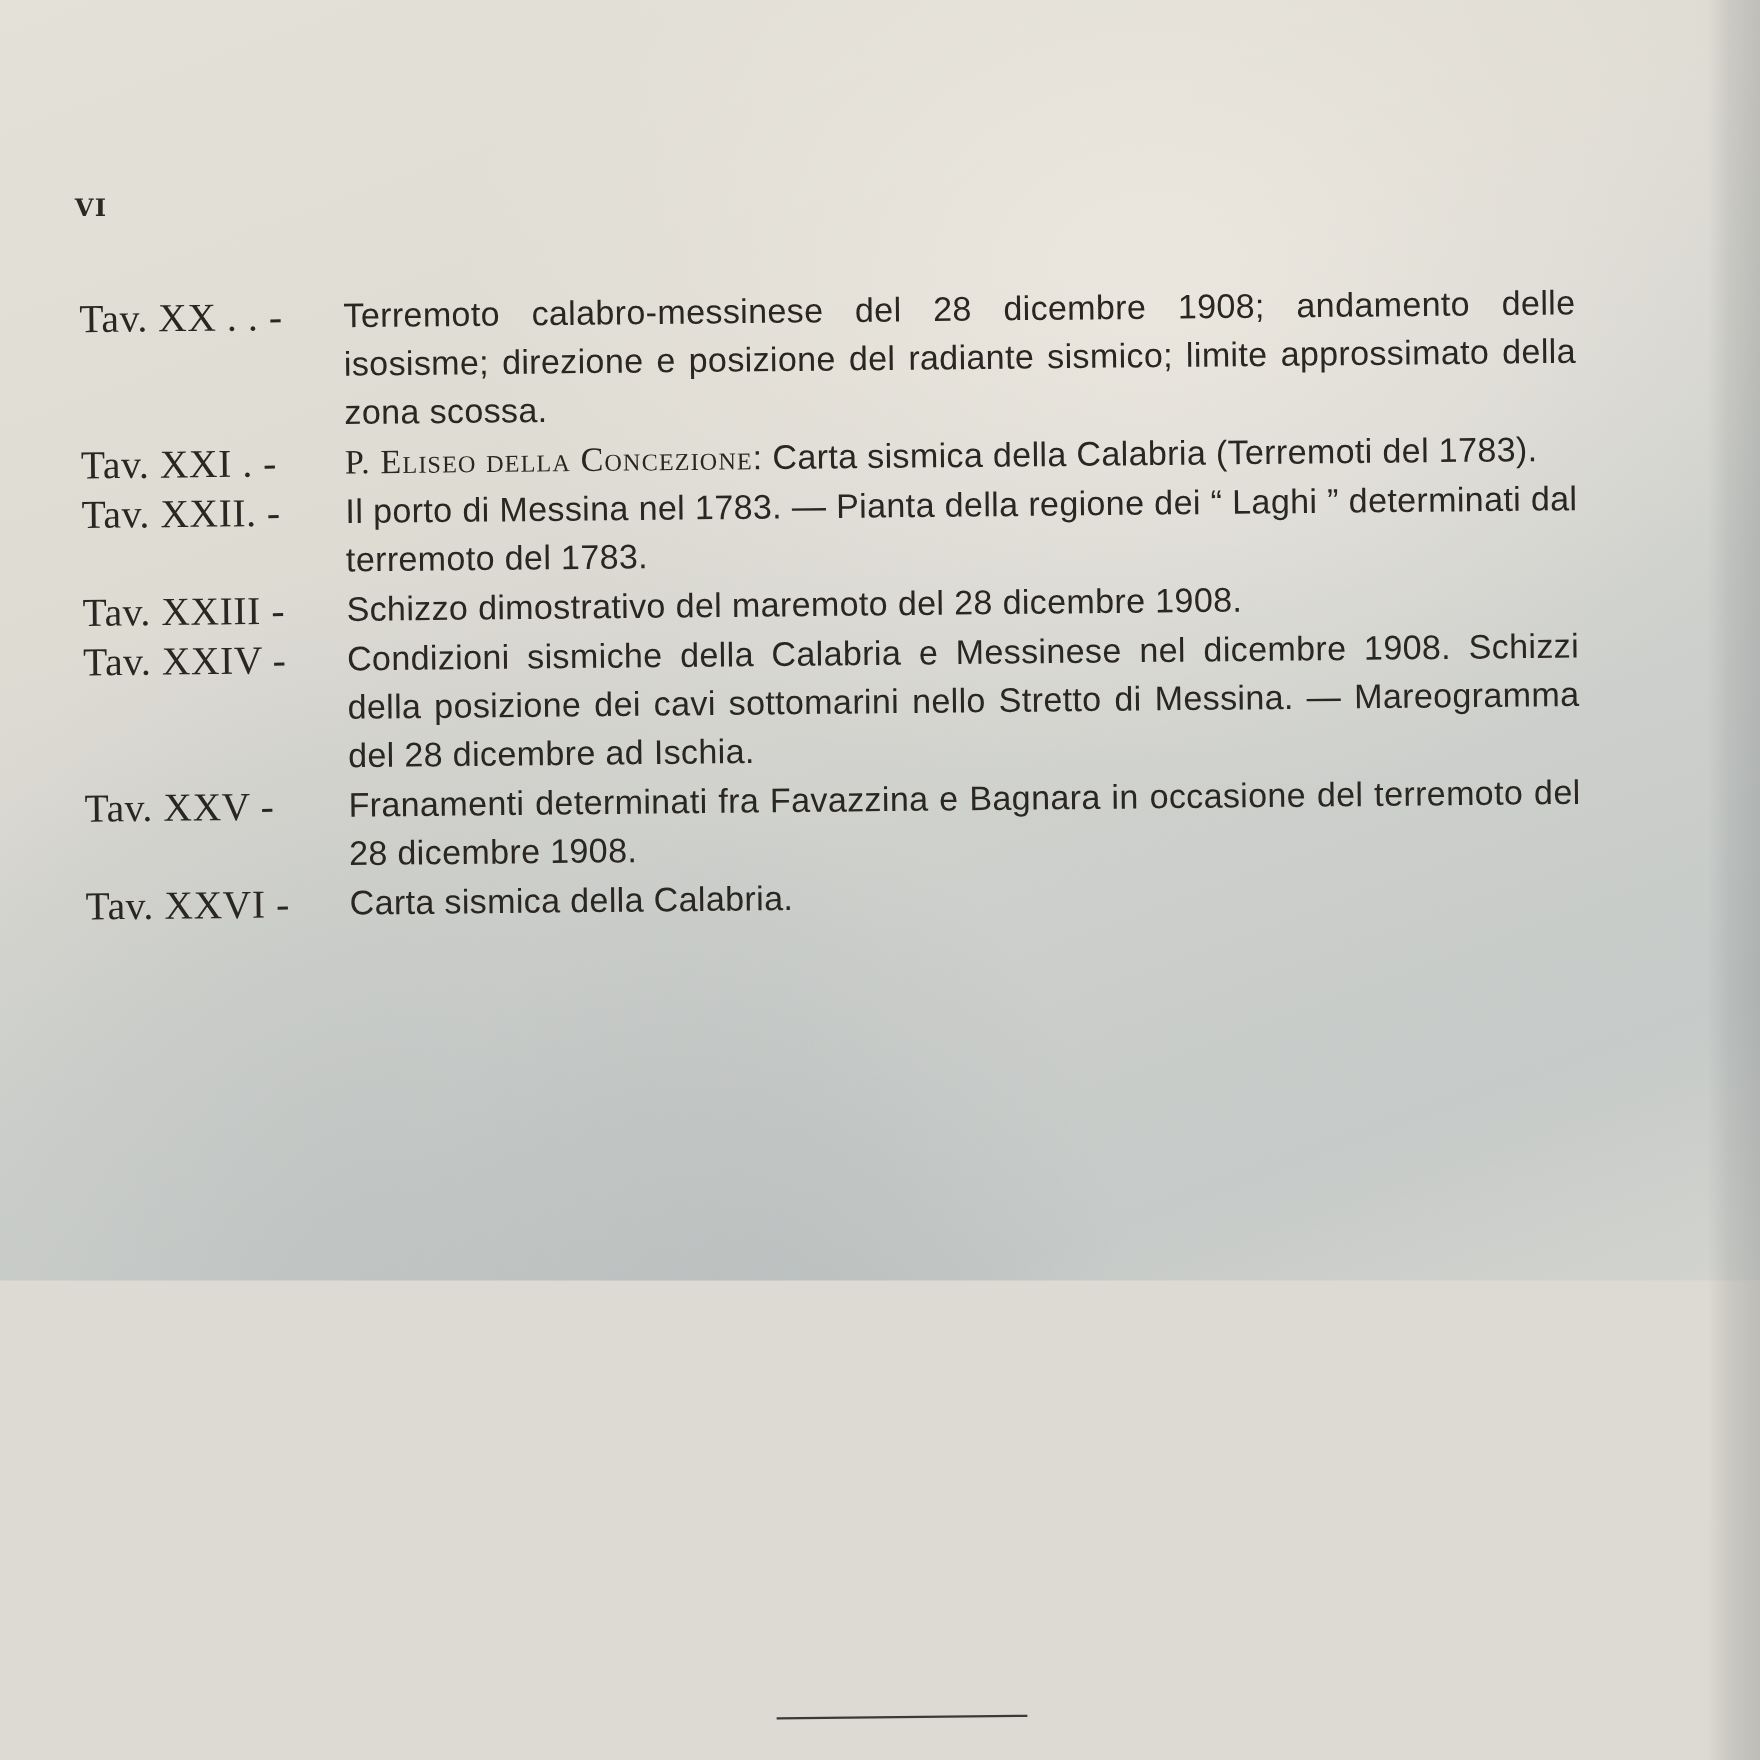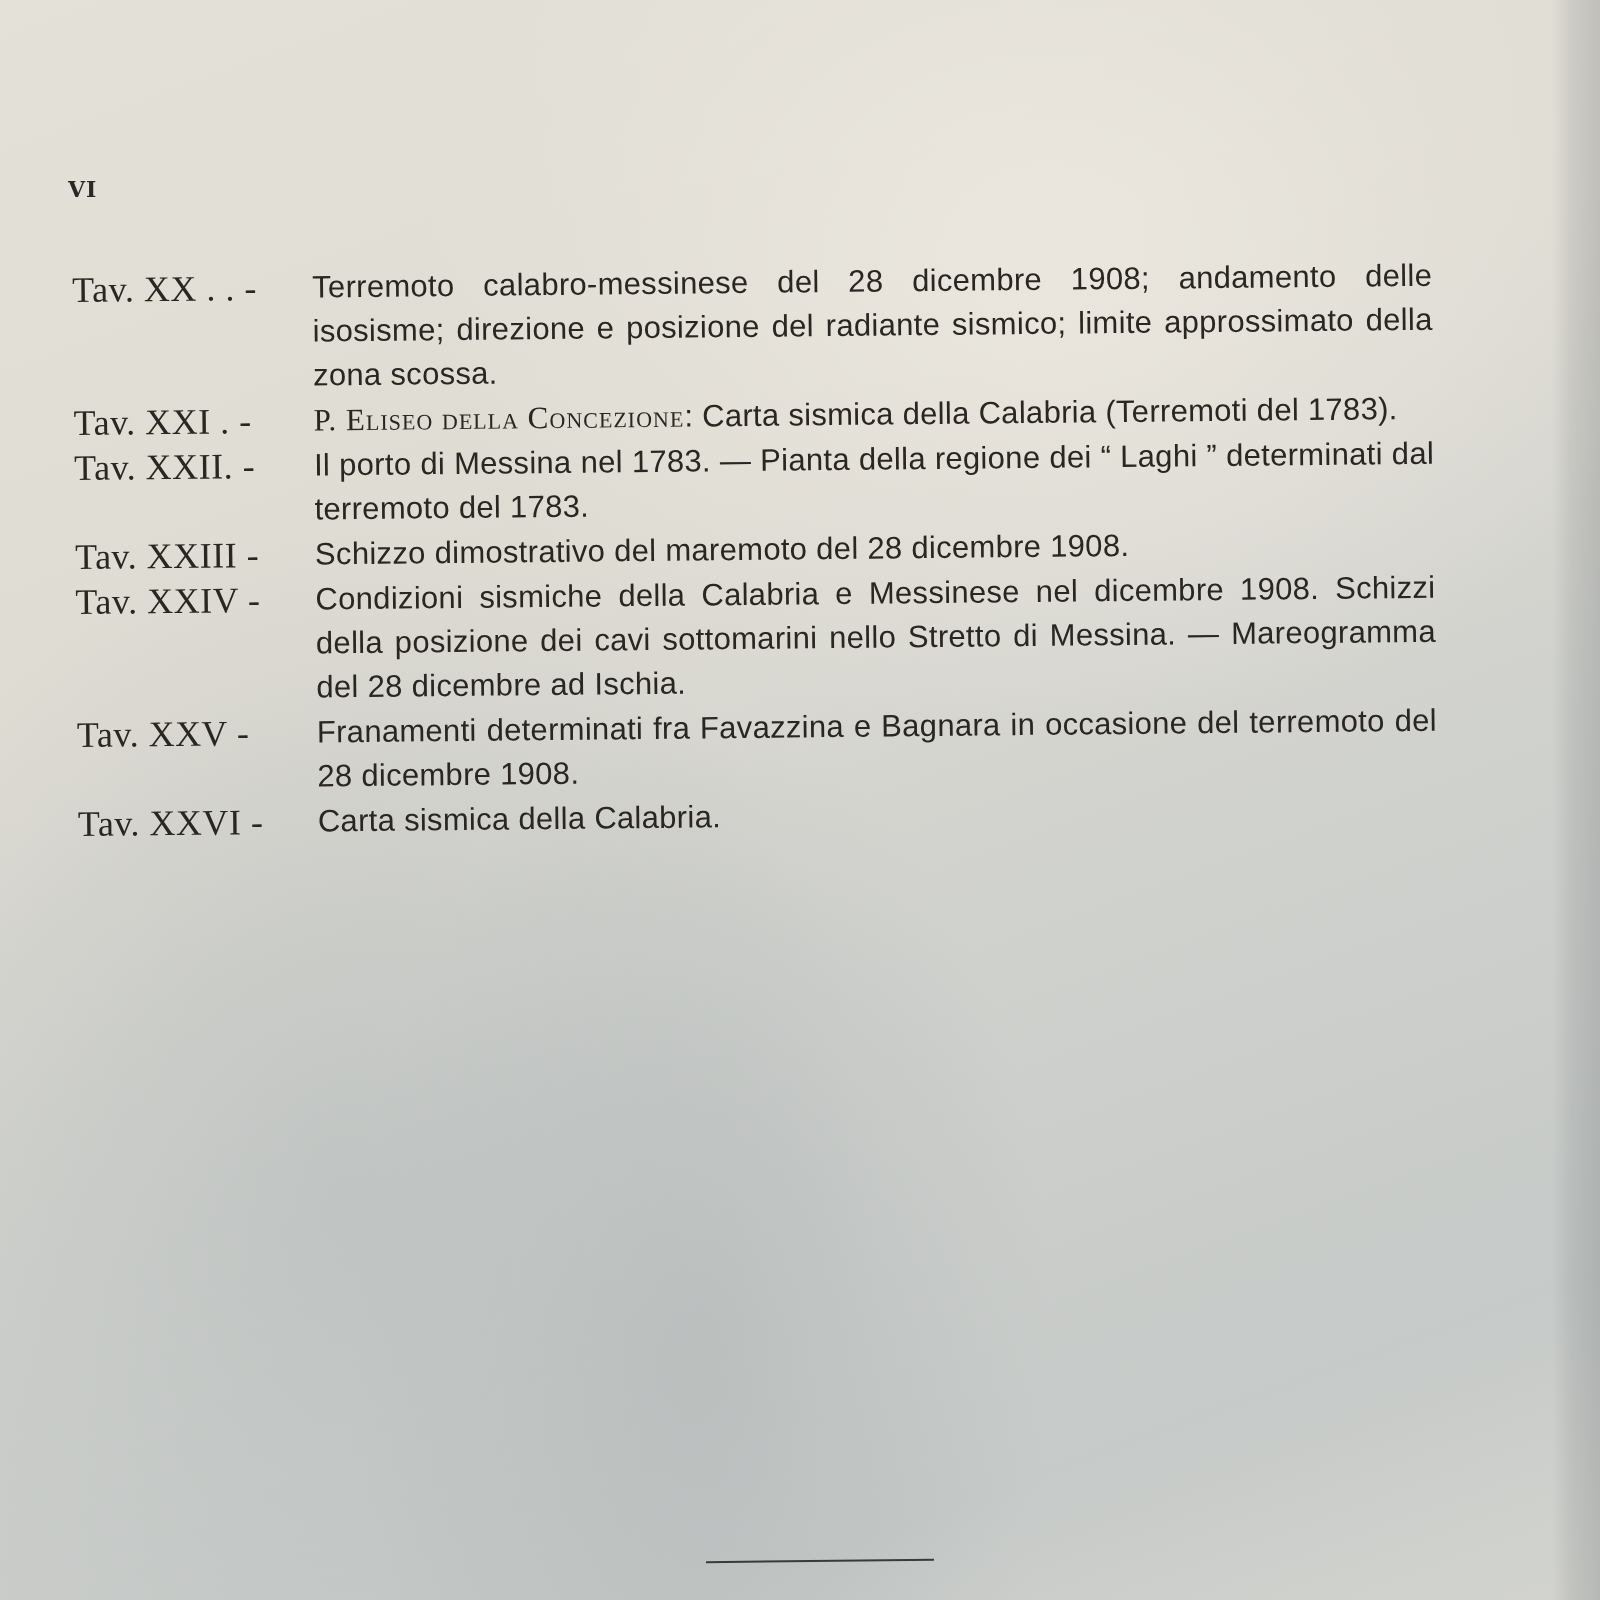--- a/index.html
+++ b/index.html
@@ -11,21 +11,21 @@
       height: 1600px;
       position: relative;
       overflow: hidden;
       background: #dcdad2;
       font-family: "Liberation Serif", "DejaVu Serif", serif;
       color: #2a2622;
     }
     .page {
       position: absolute;
       left: 0; top: 0;
-      width: 1600px; height: 1600px;
+      width: 1600px; height: 1164px;
       background:
         radial-gradient(ellipse 900px 700px at 1050px 250px, rgba(236,232,224,0.9), rgba(236,232,224,0) 70%),
         radial-gradient(ellipse 700px 900px at 350px 1200px, rgba(180,186,186,0.55), rgba(180,186,186,0) 75%),
         radial-gradient(ellipse 500px 900px at 700px 1350px, rgba(170,176,178,0.45), rgba(170,176,178,0) 70%),
         linear-gradient(160deg, #e4e1d9 0%, #dedbd3 35%, #cfd1cd 60%, #c6cac8 85%, #d3d4cf 100%);
       text-decoration: underline;
     }
     .edge-shadow {
       position: absolute;
       right: 0; top: 0;

